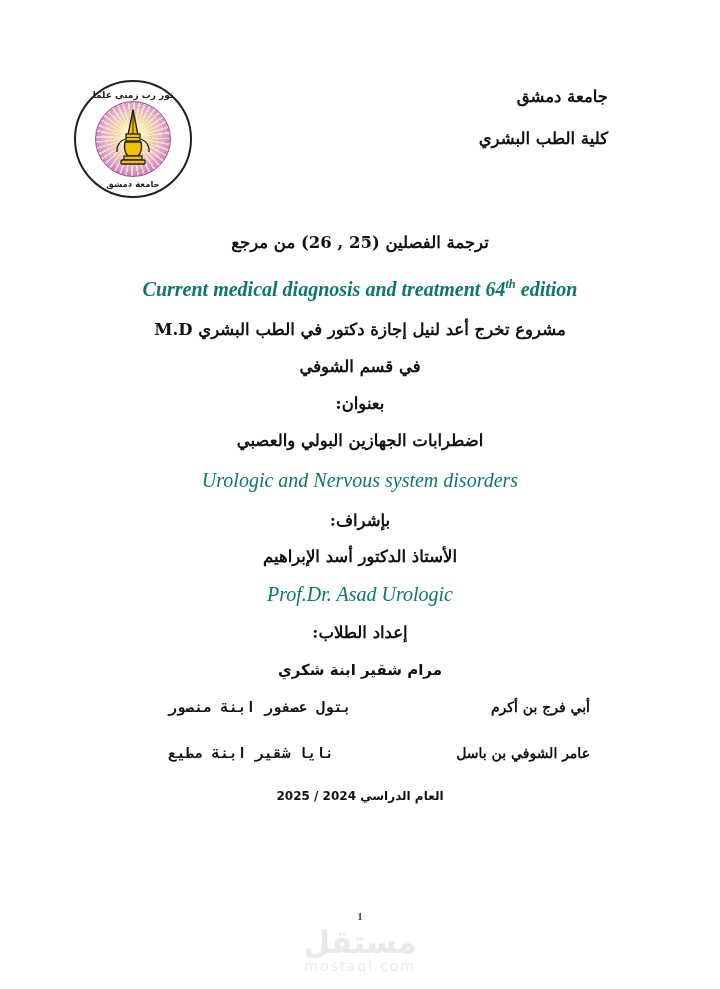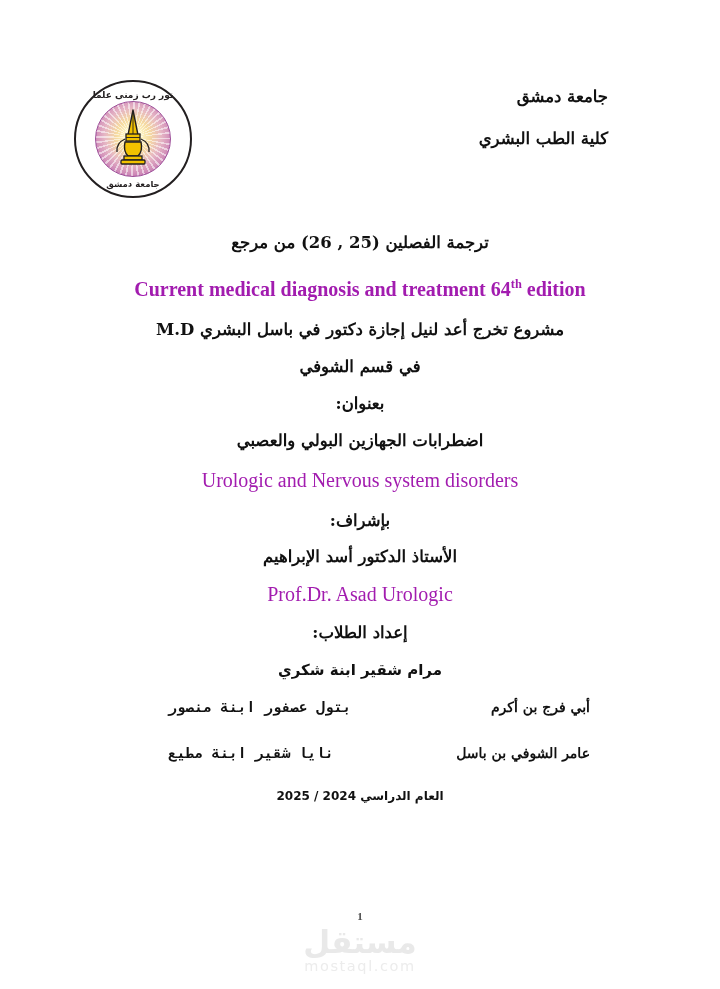--- a/index.html
+++ b/index.html
@@ -149,21 +149,22 @@
     font-size: 16.5px;
     line-height: 1.15;
     color: #111111;
   }
 
   .en-line {
     direction: ltr;
     font-family: "Liberation Serif", "DejaVu Serif", serif;
     font-size: 20px;
     line-height: 1.15;
-    color: #a21caf;
+    color: #0f766e;
+    font-style: italic;
   }
   .en-line.bold { font-weight: bold; }
   .en-line sup {
     font-size: 0.62em;
     vertical-align: super;
     font-weight: bold;
   }
 
   .gap-24 { height: 24px; }
   .gap-20 { height: 20px; }
@@ -305,21 +306,21 @@
   <div class="body-block">
 
     <div class="ar-line">ترجمة الفصلين (25 , 26) من مرجع</div>
 
     <div class="gap-24"></div>
 
     <div class="en-line bold"><span>Current medical diagnosis and treatment 64</span><sup>th</sup><span> edition</span></div>
 
     <div class="gap-20"></div>
 
-    <div class="ar-line">مشروع تخرج أعد لنيل إجازة دكتور في باسل البشري M.D</div>
+    <div class="ar-line">مشروع تخرج أعد لنيل إجازة دكتور في الطب البشري M.D</div>
 
     <div class="gap-18"></div>
 
     <div class="ar-line">في قسم الشوفي</div>
 
     <div class="gap-18"></div>
 
     <div class="ar-line">بعنوان:</div>
 
     <div class="gap-18"></div>

